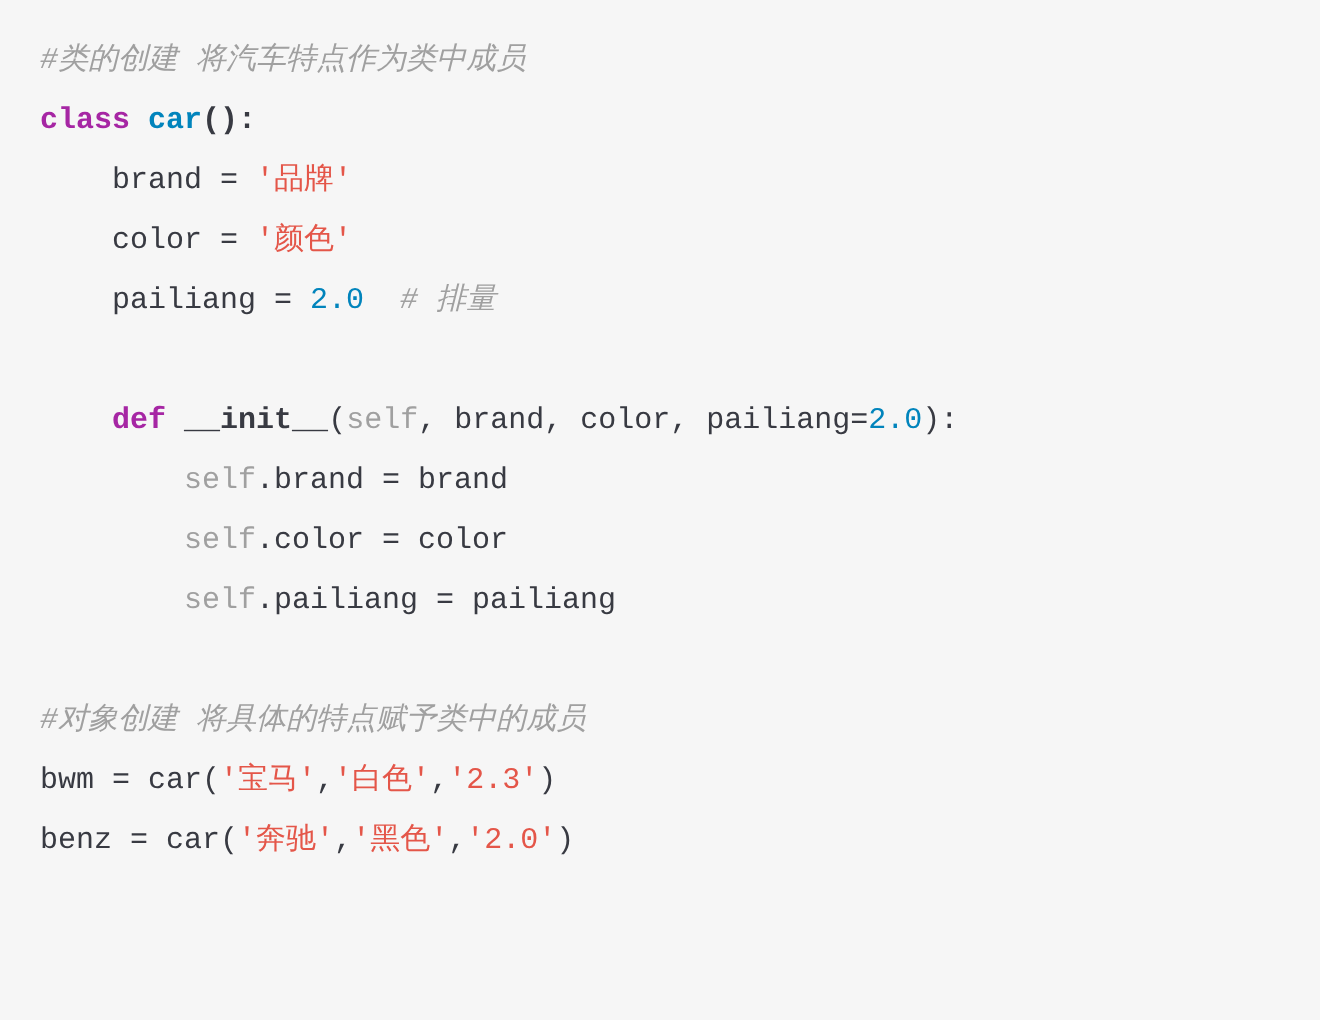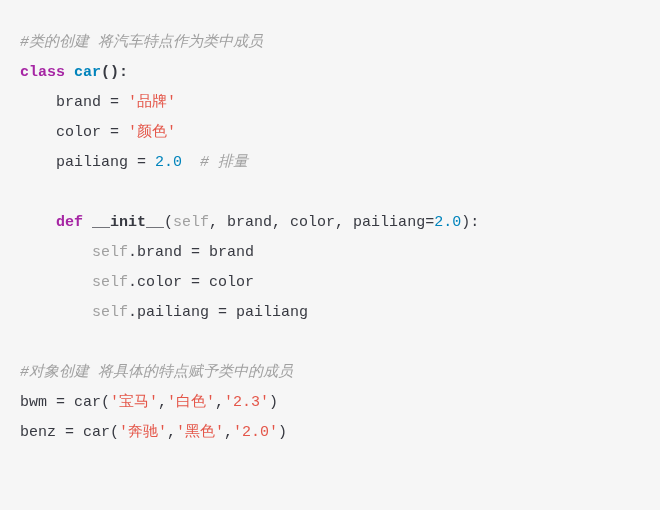--- a/index.html
+++ b/index.html
@@ -5,21 +5,21 @@
   body {
     margin: 0;
     padding: 0;
     background: #f6f6f6;
     font-family: "Consolas", "Monaco", "Courier New", monospace;
     font-size: 15px;
     line-height: 2.0;
     color: #383a42;
   }
   .code-block {
-    padding: 28px 20px;
+    padding: 16px 20px;
     white-space: pre;
     width: 660px;
     box-sizing: border-box;
   }
   .comment { color: #a0a0a0; font-style: italic; }
   .keyword { color: #a626a4; font-weight: bold; }
   .classname { color: #0184bc; font-weight: bold; }
   .funcname { color: #383a42; font-weight: bold; }
   .op { color: #383a42; }
   .string { color: #e45649; }

